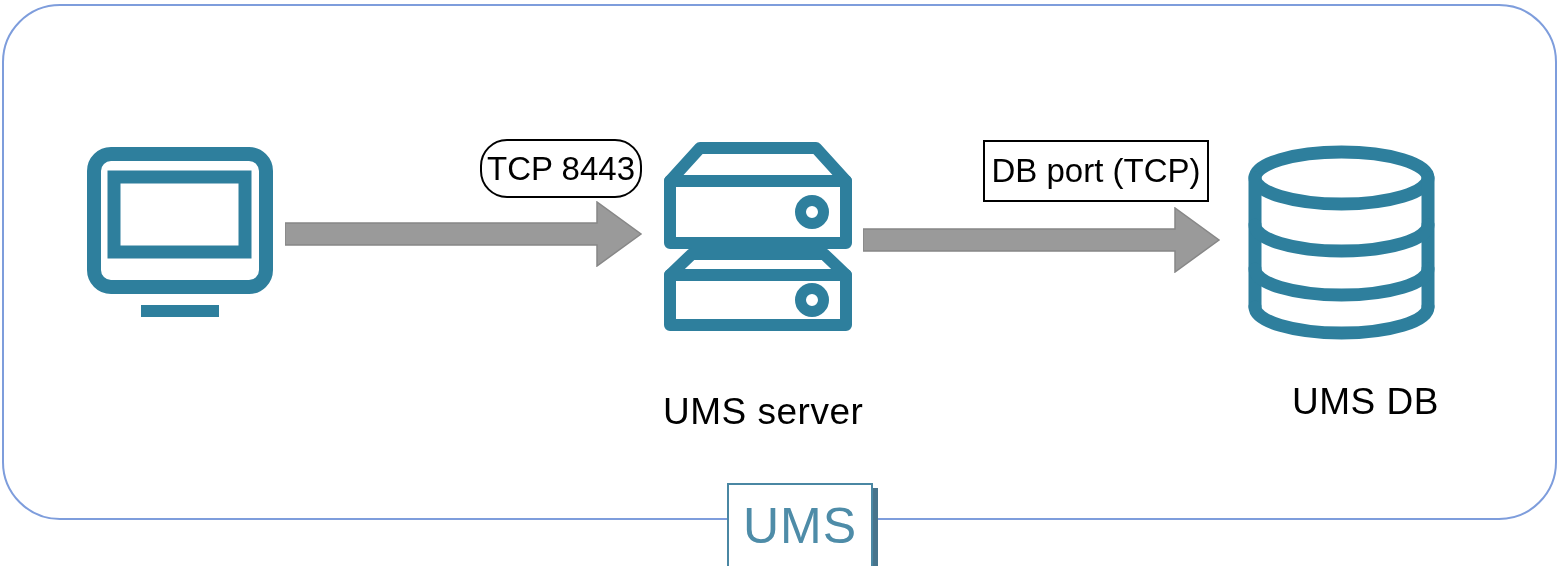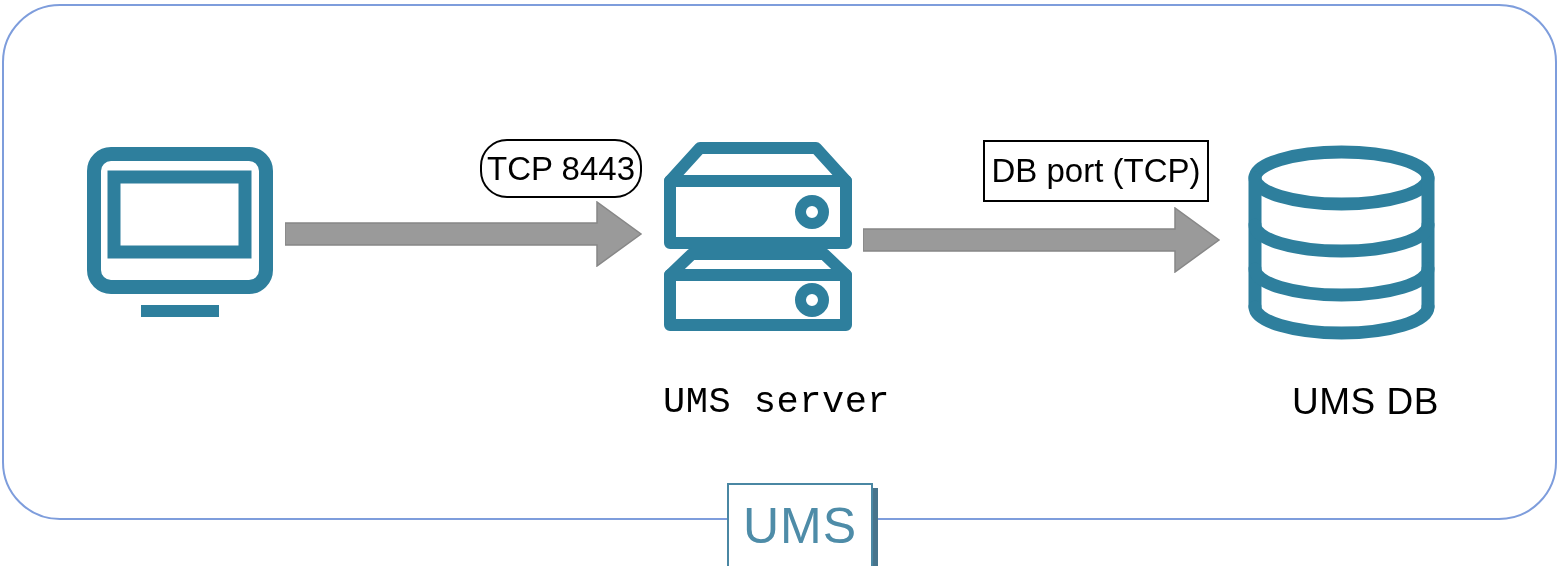--- a/index.html
+++ b/index.html
@@ -91,21 +91,21 @@
   <div class="icon-wrap" style="left:663px;top:141px;">
     <svg width="190" height="190" viewBox="0 0 190 190" fill="none" stroke="currentColor" stroke-linejoin="round">
       <path d="M 37 7 L 153 7 L 183 40 L 7 40 Z" stroke-width="12"></path>
       <rect x="7" y="40" width="176" height="62" stroke-width="12"></rect>
       <circle cx="149" cy="71" r="11.5" stroke-width="11"></circle>
       <path d="M 29 113 L 161 113 L 183 134 L 7 134 Z" stroke-width="12"></path>
       <rect x="7" y="134" width="176" height="50" stroke-width="12"></rect>
       <circle cx="149" cy="159" r="11.5" stroke-width="11"></circle>
     </svg>
   </div>
-  <div class="node-caption" style="left:663px;top:381px;font-family:Liberation Mono, monospace;">UMS server</div>
+  <div class="node-caption" style="left:663px;top:391px;">UMS server</div>
 
   <div class="arrow" style="left:863px;top:207px;">
     <svg width="358" height="66" viewBox="0 0 358 66">
       <polygon points="0,22 312,22 312,1 356,33 312,65 312,44 0,44" fill="var(--arrow-gray)" stroke="var(--arrow-edge)" stroke-width="1.5"></polygon>
     </svg>
   </div>
 
   <div class="port-label" style="left:983px;top:140px;width:226px;height:62px;">DB port (TCP)</div>
 
   <div class="icon-wrap" style="left:1248px;top:145px;">

